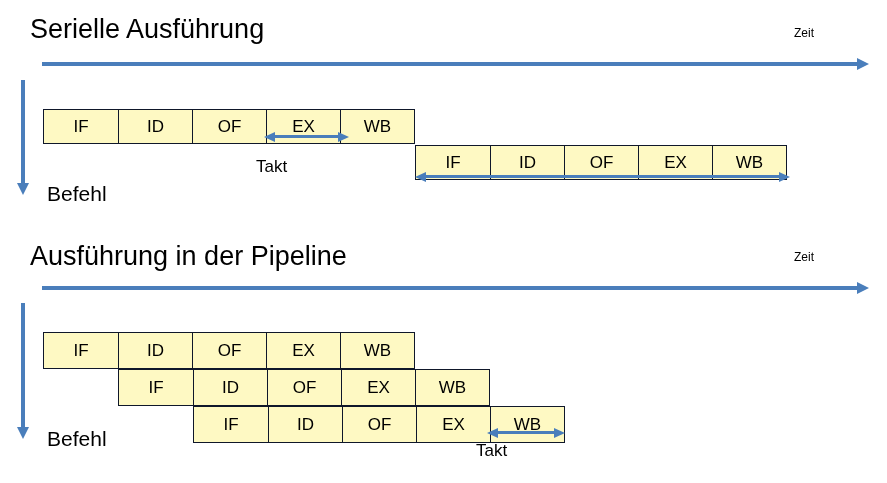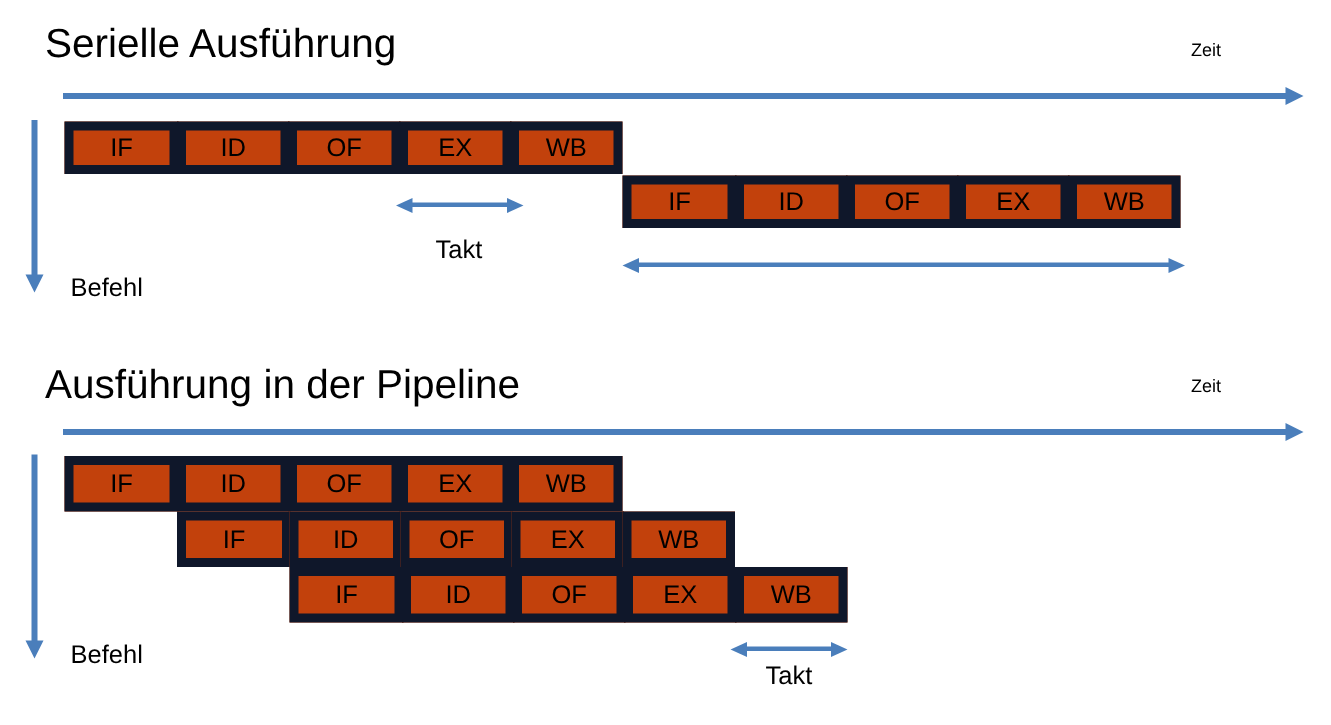--- a/index.html
+++ b/index.html
@@ -64,40 +64,41 @@
     bottom: -11px;
     left: -4px;
     width: 0;
     height: 0;
     border-top: 12px solid #4a7ebb;
     border-left: 6px solid transparent;
     border-right: 6px solid transparent;
   }
   .instr-label {
     position: absolute;
-    font-size: 17px;
+    font-size: 21px;
     white-space: nowrap;
   }
 
   
   .stage-row {
     position: absolute;
     display: flex;
   }
   .stage-box {
     box-sizing: border-box;
-    background: #c2410c;
-    border: 6px solid #0f172a;
+    background: #fef9c3;
+    border: 1px solid #0f172a;
     margin-left: -1px;
     display: flex;
     align-items: center;
     justify-content: center;
     font-size: 17px;
     color: #000000;
     line-height: 1;
+    margin-top: 28px;
   }
   .stage-box:first-child { margin-left: 0; }
 
   
   .measure {
     position: absolute;
     height: 3px;
     background: #4a7ebb;
   }
   .measure::before {
@@ -118,21 +119,20 @@
     top: -3.5px;
     width: 0;
     height: 0;
     border-left: 11px solid #4a7ebb;
     border-top: 5px solid transparent;
     border-bottom: 5px solid transparent;
   }
   .measure-label {
     position: absolute;
     font-size: 17px;
-    text-align: center;
     white-space: nowrap;
   }
 </style>
 </head>
 <body>
 
 <div id="canvas">
 
   <div class="section-title" style="left:30px; top:16px;">Serielle Ausführung</div>
 

